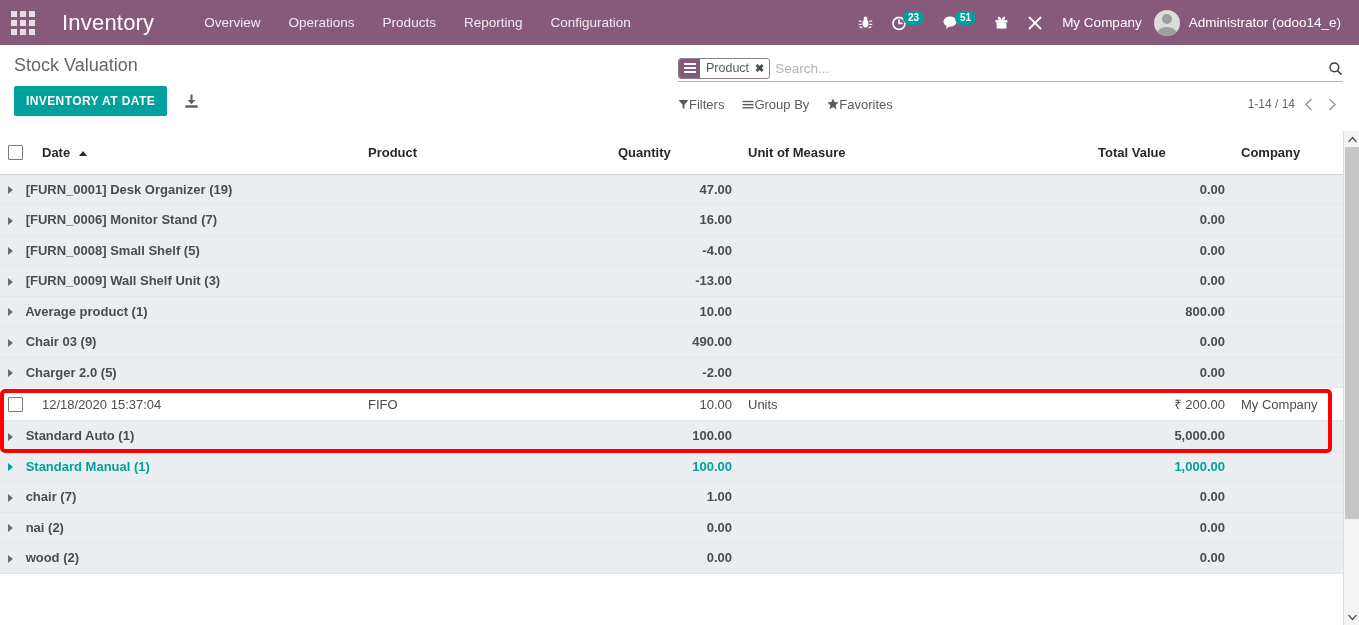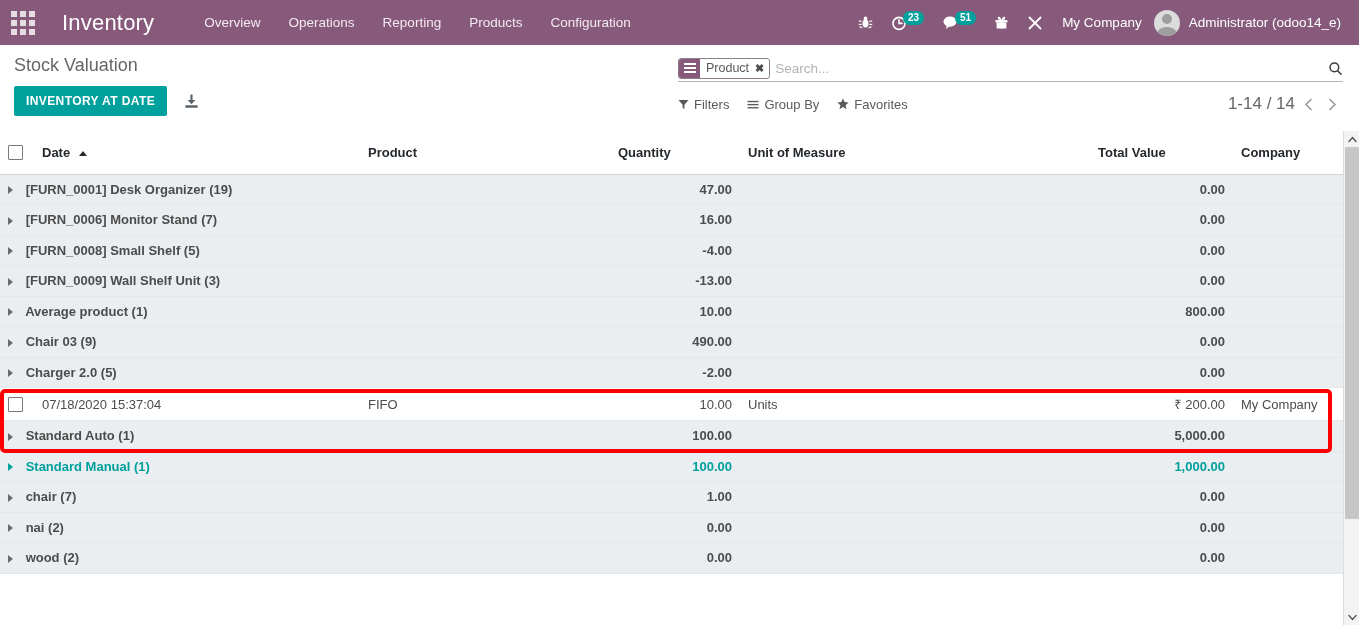--- a/index.html
+++ b/index.html
@@ -168,28 +168,28 @@
   }
   .search-input::placeholder { color: #b3b3b3; }
   .search-magnifier { color: #4a4a4a; display: flex; align-items: center; cursor: pointer; }
 
   
   .cp-bottom-right {
     position: absolute; left: 678px; right: 16px; top: 46px;
     display: flex; align-items: center; height: 26px;
   }
   .dd-toggle {
-    display: flex; align-items: center; gap: 5px;
+    display: flex; align-items: center; 
     color: #5a5a5a; font-size: 13px;
     margin-right: 18px; cursor: pointer; white-space: nowrap;
   }
   .pager {
     margin-left: auto;
     display: flex; align-items: center; gap: 2px;
-    color: #666; font-size: 17px; white-space: nowrap;
+    color: #666; font-size: 12px; white-space: nowrap;
   }
   .pager-btn {
     width: 22px; height: 22px;
     display: flex; align-items: center; justify-content: center;
     color: #888; cursor: pointer; font-size: 15px;
   }
 
   
   .table-wrap {
     position: absolute;
@@ -333,22 +333,22 @@
         <i></i>
         <i></i>
         <i></i>
         <i></i>
     </span>
   </div>
   <div class="brand">Inventory</div>
   <div class="nav-menu">
     <a href="#">Overview</a>
     <a href="#">Operations</a>
+    <a href="#">Products</a>
     <a href="#">Reporting</a>
-    <a href="#">Products</a>
     <a href="#">Configuration</a>
   </div>
 
   <div class="nav-right">
     <div class="nav-icon">
       <svg width="15" height="15" viewBox="0 0 16 16" fill="#fff">
         <ellipse cx="8" cy="9" rx="3.2" ry="4.3"></ellipse>
         <circle cx="8" cy="3.6" r="2"></circle>
         <rect x="0.8" y="6" width="3.2" height="1.2"></rect>
         <rect x="12" y="6" width="3.2" height="1.2"></rect>
@@ -580,21 +580,21 @@
         <td></td>
         <td class="num">0.00</td>
         <td></td>
       </tr>
 
 
       <tr class="data-row">
         <td>
           <span class="ocb"></span>
         </td>
-        <td>07/18/2020 15:37:04</td>
+        <td>12/18/2020 15:37:04</td>
         <td>FIFO</td>
         <td class="num">10.00</td>
         <td>Units</td>
         <td class="num">₹ 200.00</td>
         <td>My Company</td>
       </tr>
 
       <tr class="group-row">
         <td colspan="3">
           <span class="caret-right"></span>

